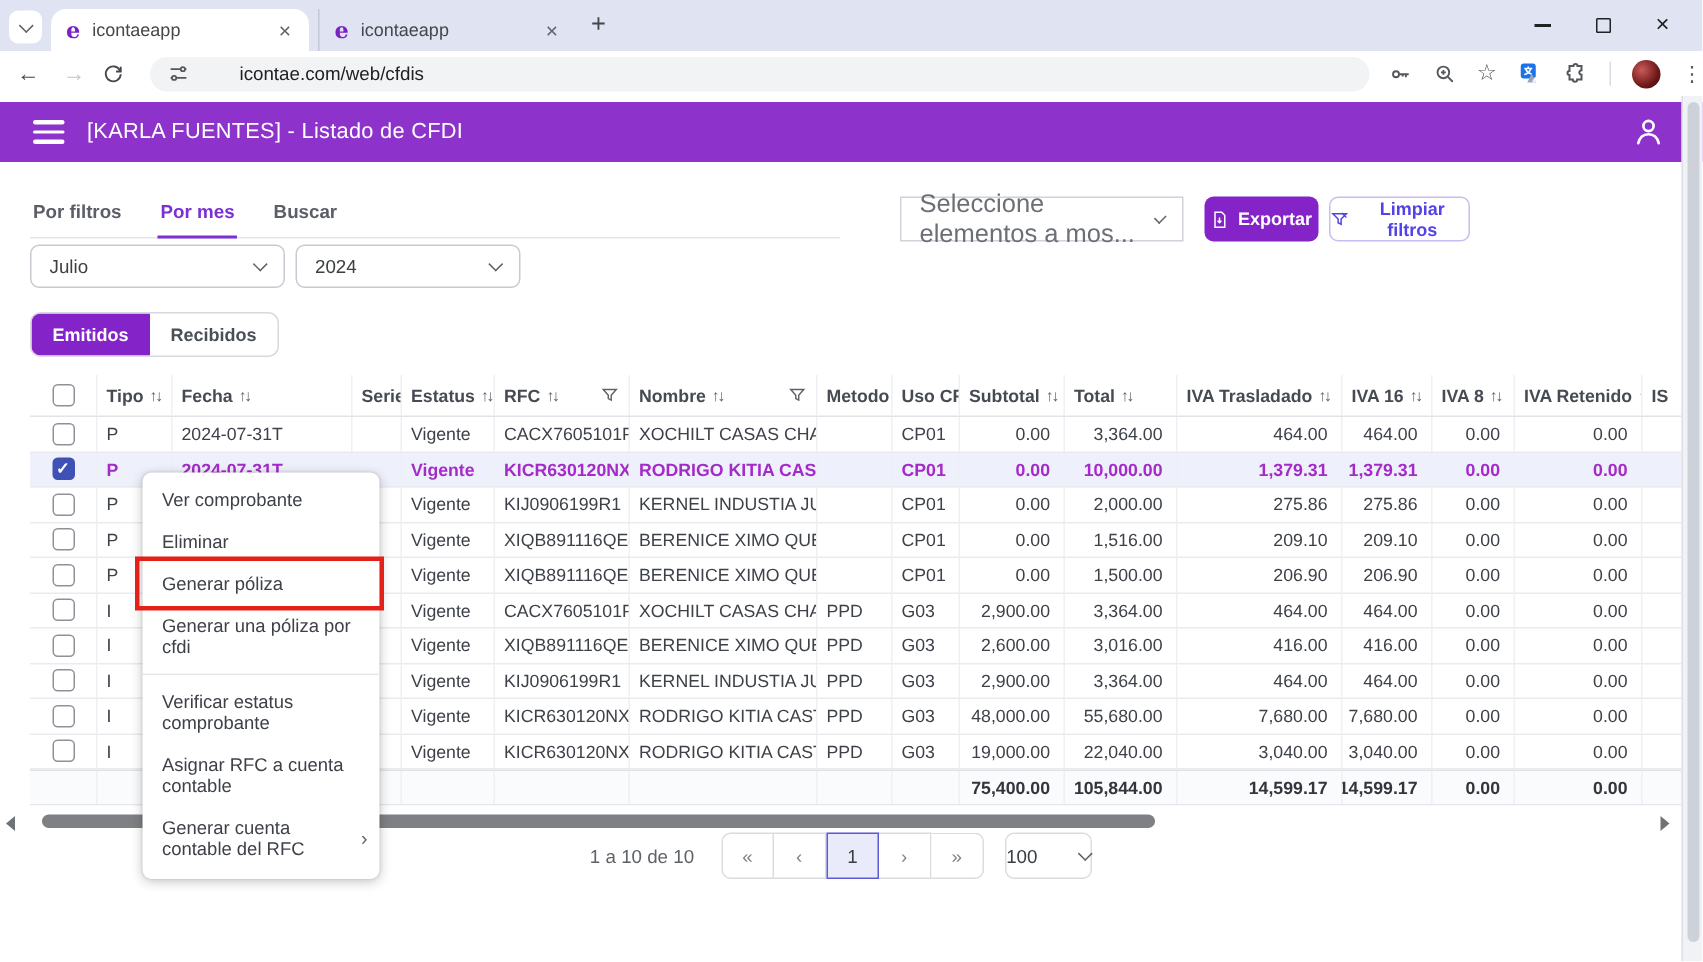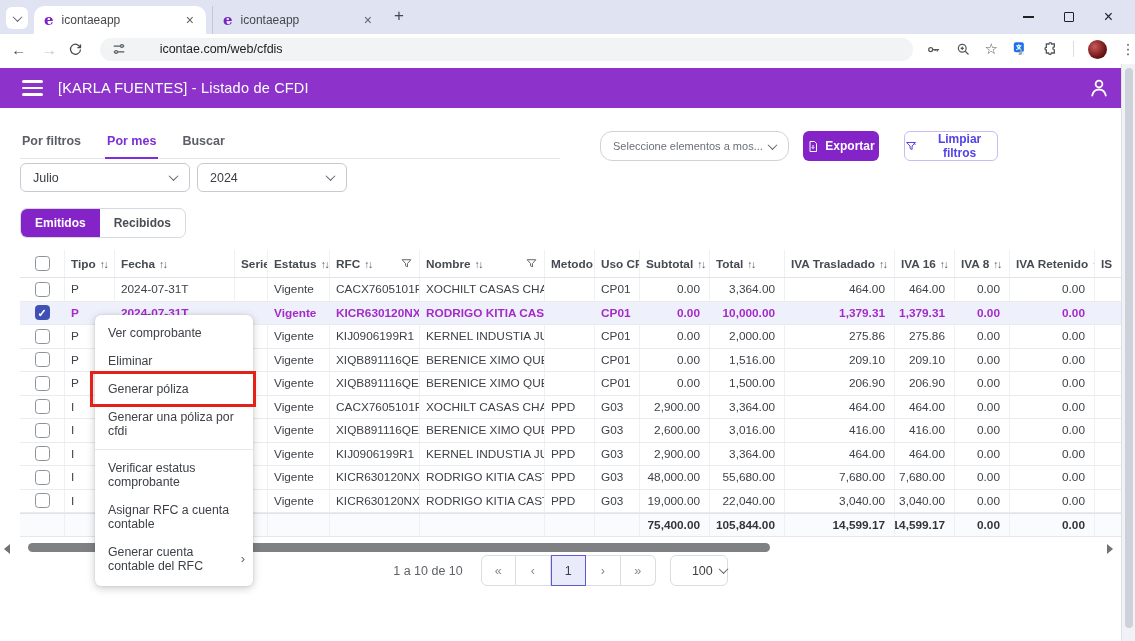--- a/index.html
+++ b/index.html
@@ -46,24 +46,24 @@
   .ftab.active { color:#7c2fd4; border-bottom:2.5px solid #7c2fd4; margin-bottom:-1.5px; }
 
   .selrow { position:absolute; left:20px; top:55px; display:flex; gap:7px; }
   .selbox { height:29px; border:1px solid #c7cad1; border-radius:6px; display:flex; align-items:center; padding:0 12px; font-size:12.5px; color:#3c4043; background:#fff; }
   .selbox .chev { margin-left:auto; }
   .sel-month { width:170px; } .sel-year { width:150px; }
 
   .chev { width:7px; height:7px; border-right:1.6px solid #5f6368; border-bottom:1.6px solid #5f6368; transform:rotate(45deg) translate(-1px,-1px); display:inline-block; }
 
   .rightctl { position:absolute; top:23px; left:600px; display:flex; align-items:center; }
-  .colsel { width:189px; height:30px; border:1px solid #cfd2d9; border-radius:12px; display:flex; align-items:center; padding:0 12px; font-size:11px; color:#6b6f76; }
+  .colsel { width:189px; height:30px; border:1px solid #cfd2d9; border-radius:0; display:flex; align-items:center; padding:0 12px; font-size:17px; color:#6b6f76; }
   .colsel .chev { margin-left:auto; }
   .btn-export { margin-left:14px; width:76px; height:30px; background:#8424c8; color:#fff; border:none; border-radius:6px; font-size:12px; font-weight:bold; display:flex; align-items:center; justify-content:center; gap:6px; }
-  .btn-clear { margin-left:25px; width:94px; height:30px; background:#fff; color:#5343e6; border:1px solid #c9bcf2; border-radius:6px; font-size:12px; font-weight:bold; display:flex; align-items:center; justify-content:center; gap:5px; }
+  .btn-clear { margin-left:7px; width:94px; height:30px; background:#fff; color:#5343e6; border:1px solid #c9bcf2; border-radius:6px; font-size:12px; font-weight:bold; display:flex; align-items:center; justify-content:center; gap:5px; }
 
   .seg { position:absolute; left:20px; top:100px; height:30px; display:flex; border:1px solid #d6d9de; border-radius:7px; overflow:hidden; background:#fff; }
   .seg .opt { padding:0 14px; display:flex; align-items:center; font-size:12px; font-weight:bold; color:#4a4e55; }
   .seg .opt.active { background:#8424c8; color:#fff; }
 
   
   .table { position:absolute; left:20px; top:142px; width:1101px; overflow:hidden; }
   .trow { display:grid; grid-template-columns:45px 50px 120px 33px 62px 90px 125px 50px 45px 70px 75px 110px 60px 55px 85px 40px; width:1115px; }
   .th, .td { border-right:1px solid #eef0f4; padding:0 6px; display:flex; align-items:center; overflow:hidden; white-space:nowrap; }
   .thead { height:28px; border-bottom:1px solid #e2e4e9; }
@@ -88,21 +88,21 @@
   .hthumb { position:absolute; left:28px; top:1px; width:742px; height:9px; background:#7e8084; border-radius:5px; }
 
   
   .pager { position:absolute; left:0; top:447px; width:1121px; display:flex; align-items:center; justify-content:center; }
   .range { font-size:12.5px; color:#5f6368; margin-right:18px; }
   .pgroup { display:flex; }
   .pbtn { width:35px; height:31px; border:1px solid #dadce0; border-left:none; display:flex; align-items:center; justify-content:center; font-size:12.5px; color:#80848b; background:#fff; }
   .pbtn:first-child { border-left:1px solid #dadce0; border-radius:6px 0 0 6px; }
   .pbtn:last-child { border-radius:0 6px 6px 0; }
   .pbtn.cur { border:1.5px solid #5b5bd6; background:#e9ebfa; color:#3c4043; }
-  .psize { margin-left:14px; width:58px; height:31px; border:1px solid #dadce0; border-radius:6px; display:flex; align-items:center; justify-content:flex-end; gap:7px; font-size:12.5px; color:#3c4043; background:#fff; }
+  .psize { margin-left:14px; width:58px; height:31px; border:1px solid #dadce0; border-radius:6px; display:flex; align-items:center; justify-content:space-between; gap:7px; font-size:12.5px; color:#3c4043; background:#fff; }
 
   
   .menu { position:absolute; left:95px; top:315px; width:158px; background:#fff; border-radius:6px; box-shadow:0 2px 8px rgba(0,0,0,.22), 0 0 2px rgba(0,0,0,.12); padding:4px 0 6px 0; z-index:50; }
   .mi { padding:7px 8px 7px 13px; font-size:12.3px; line-height:14px; color:#3e4248; display:flex; align-items:center; }
   .mi .lbl { flex:1; white-space:normal; }
   .mi .sub { color:#5f6368; font-size:13px; margin-left:4px; }
   .mdiv { height:1px; background:#e6e8ec; margin:4px 0; }
   .redbox { position:absolute; left:90px; top:371px; width:166px; height:36px; border:3px solid #e32119; z-index:60; }
 
   

